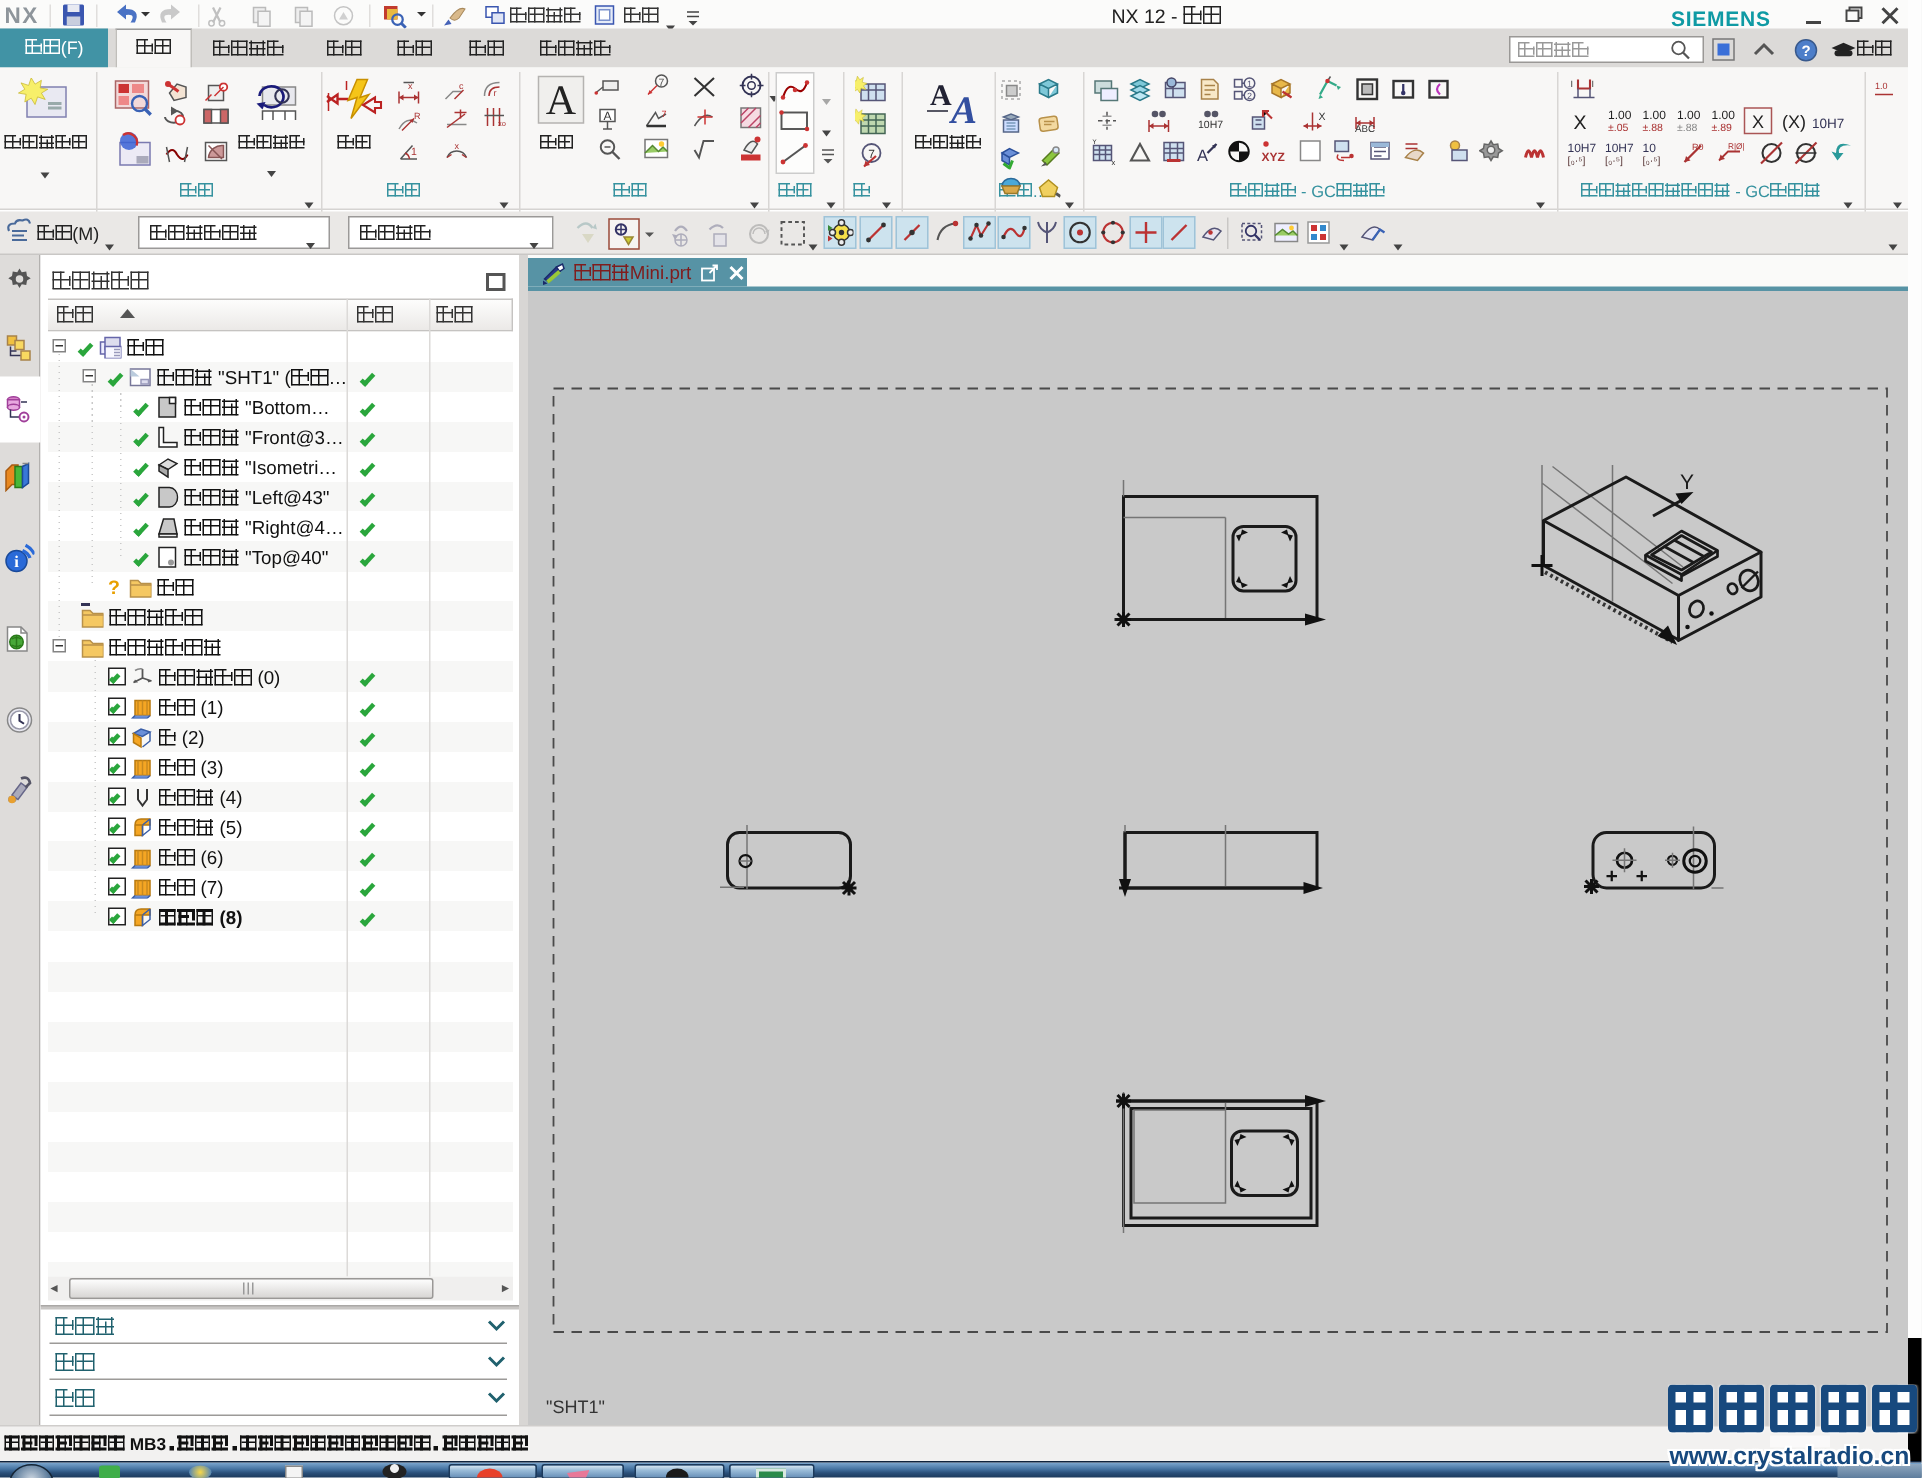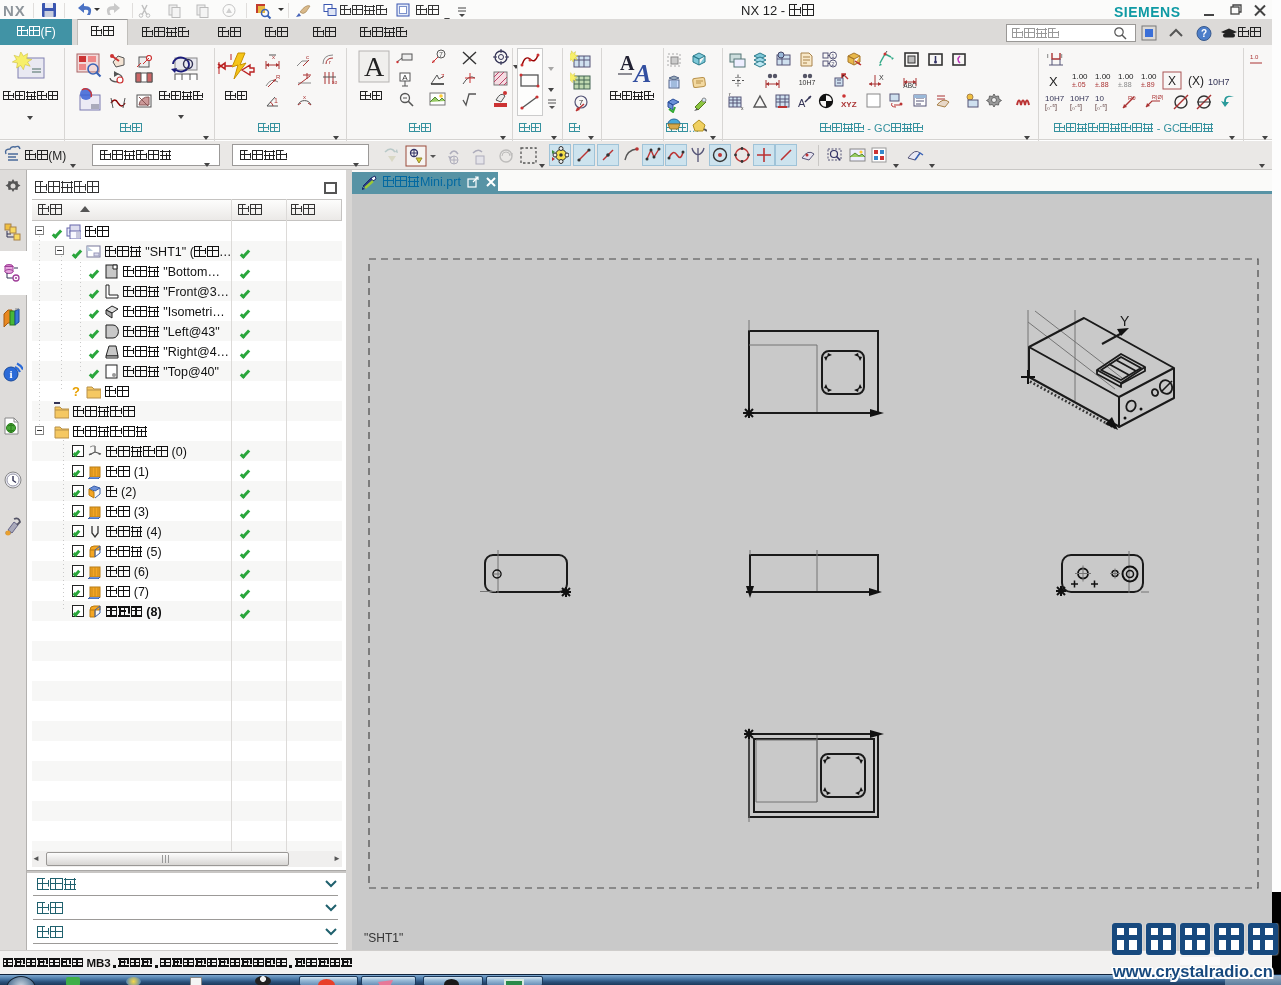--- a/index.html
+++ b/index.html
@@ -970,21 +970,21 @@
 <div class="ab" style="left:346px;top:170px;width:6px;height:780px;background:#d8d6d4"></div>
 <div class="ab" style="left:352px;top:170px;width:920px;height:780px;background:#fafaf9;overflow:hidden">
 <div class="ab" style="left:0;top:21px;width:920px;height:3px;background:#5793a5"></div>
 <div class="ab" style="left:0;top:2px;width:146px;height:19px;background:#5793a5"></div>
 <svg class="ab" style="left:9px;top:4px" width="17" height="16" viewBox="0 0 17 16">
       <path d="M2 12 l8 -8 3 2 -8 8z" fill="#2a3a8a" stroke="#1a2a6a"></path>
       <path d="M10 4 l4 -2 1 3 -3 2z" fill="#fff" stroke="#1a2a6a"></path>
       <path d="M1 13 l3 2 -3 1z" fill="#1a2a6a"></path>
       <path d="M4 14 l8 -7" stroke="#9ac838" stroke-width="2.5"></path>
     </svg>
-<div class="ab" style="left:30px;top:5px;font-size:12.5px;color:#0369a1"><i class="c"></i><i class="c"></i><i class="c"></i>Mini.prt</div>
+<div class="ab" style="left:30px;top:5px;font-size:12.5px;color:#7f1d1d"><i class="c"></i><i class="c"></i><i class="c"></i>Mini.prt</div>
 <svg class="ab" style="left:115px;top:6px" width="13" height="12" viewBox="0 0 13 12">
       <rect x="1" y="3" width="8" height="8" fill="none" stroke="#fff" stroke-width="1.2"></rect>
       <path d="M6 6 l5 -5 M8 1 h3 v3" fill="none" stroke="#fff" stroke-width="1.2"></path>
     </svg>
 <svg class="ab" style="left:133px;top:6px" width="12" height="12" viewBox="0 0 12 12">
       <path d="M2 2 l8 8 M10 2 l-8 8" stroke="#fff" stroke-width="2"></path>
     </svg>
 <div class="ab" style="left:0;top:24px;width:920px;height:756px;background:#c9c9c9"></div>
 <svg class="ab" style="left:0;top:24px" width="920" height="756" viewBox="0 0 920 756">
       <rect x="17" y="65" width="889" height="629" fill="none" stroke="#4a4a4a" stroke-width="1.2" stroke-dasharray="7 5"></rect>

